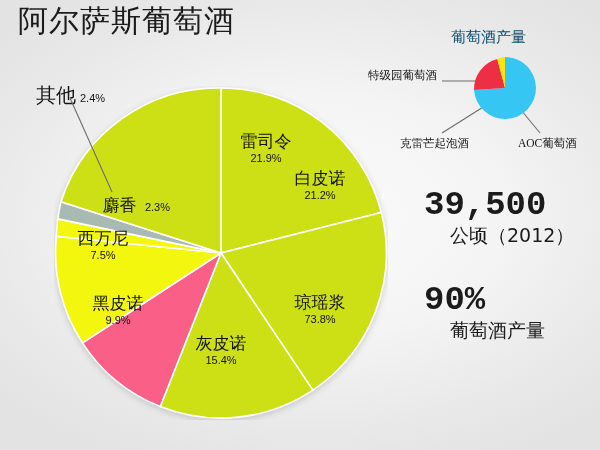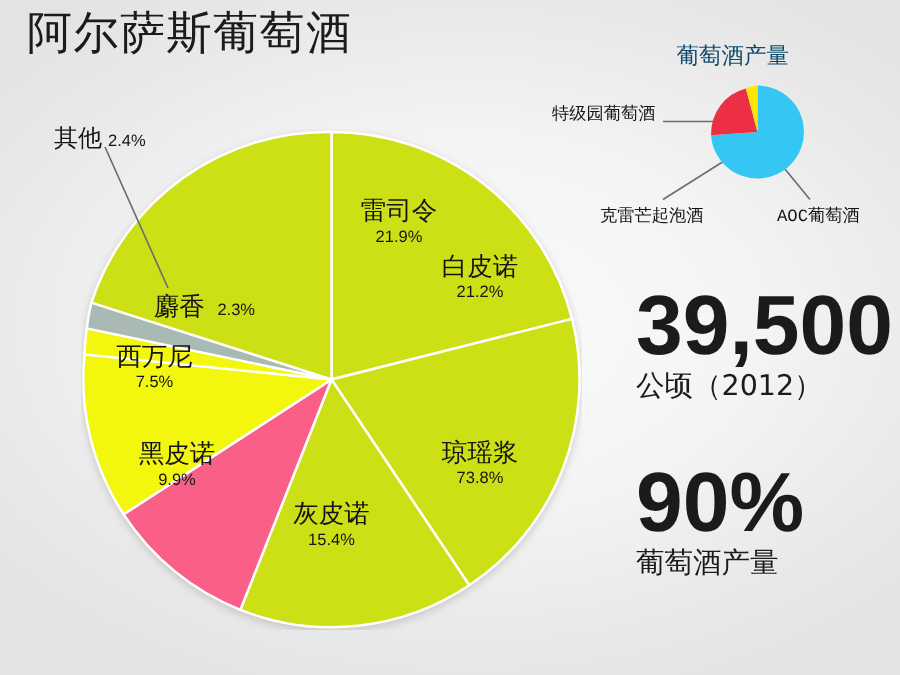--- a/index.html
+++ b/index.html
@@ -23,21 +23,21 @@
   }
   
   #main-title {
     position: absolute;
     left: 18px;
     top: 8px;
     font-size: 30px;
     line-height: 1;
     letter-spacing: 1px;
     color: #1b1b1b;
-    font-family: Liberation Sans, sans-serif;
+    font-family: Liberation Mono, monospace;
     white-space: nowrap;
   }
   
   #main-pie-wrap {
     position: absolute;
     left: 54px;
     top: 86px;
     width: 334px;
     height: 334px;
   }
@@ -66,21 +66,21 @@
 
   
   #other-callout {
     position: absolute;
     left: 36px;
     top: 82px;
     white-space: nowrap;
     color: #141414;
   }
   #other-callout .nm {
-    font-size: 16px;
+    font-size: 20px;
     font-family: "DejaVu Sans", "Liberation Sans", sans-serif;
   }
   #other-callout .pc {
     font-size: 11px;
     font-family: "Liberation Sans", sans-serif;
     margin-left: 4px;
   }
   
   #small-pie-title {
     position: absolute;
@@ -95,54 +95,55 @@
     position: absolute;
     left: 473px;
     top: 56px;
     width: 64px;
     height: 64px;
   }
   .small-legend {
     position: absolute;
     font-size: 11.5px;
     color: #141414;
-    font-family: Liberation Mono, monospace;
+    font-family: Liberation Serif, serif;
     white-space: nowrap;
   }
   #legend-grandcru { left: 368px; top: 68px; }
   #legend-cremant  { left: 400px; top: 136px; }
   #legend-aoc      { left: 518px; top: 136px; }
 
   #leader-lines {
     position: absolute;
     inset: 0;
     pointer-events: none;
   }
   
   #stats-block {
     position: absolute;
     left: 424px;
     top: 188px;
     width: 170px;
   }
   .stat-value {
-    font-size: 56px;
+    font-size: 34px;
     line-height: 1.02;
     font-weight: bold;
     color: #1b1b1b;
-    font-family: Liberation Sans, sans-serif;
+    font-family: Liberation Mono, monospace;
     letter-spacing: 0px;
   }
   .stat-caption {
     font-size: 19px;
     line-height: 1.25;
     color: #1b1b1b;
     font-family: "DejaVu Sans", "Liberation Sans", sans-serif;
     margin-top: 1px;
     white-space: nowrap;
+    margin-left: 26px;
   }
   .stat-group + .stat-group { margin-top: 36px; }
 </style>
 </head>
 <body>
 
 <div id="root">
   <div id="bg-vignette"></div>
 
   <div id="main-title">阿尔萨斯葡萄酒</div>

